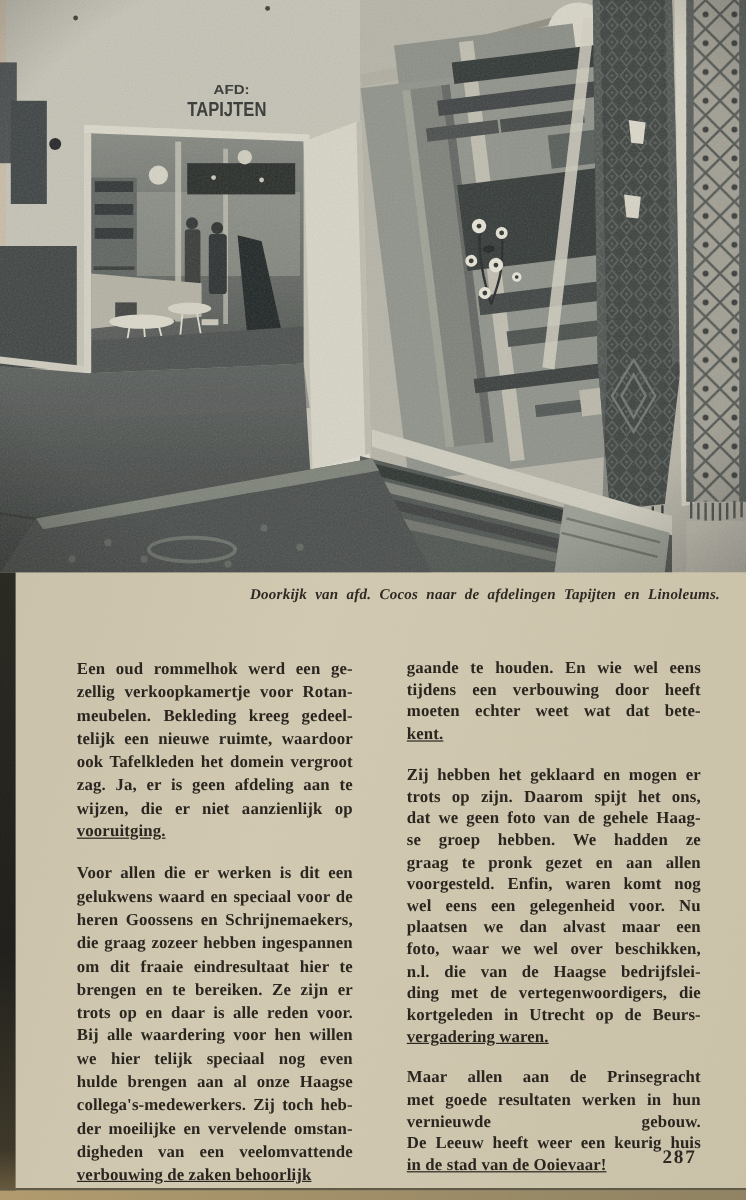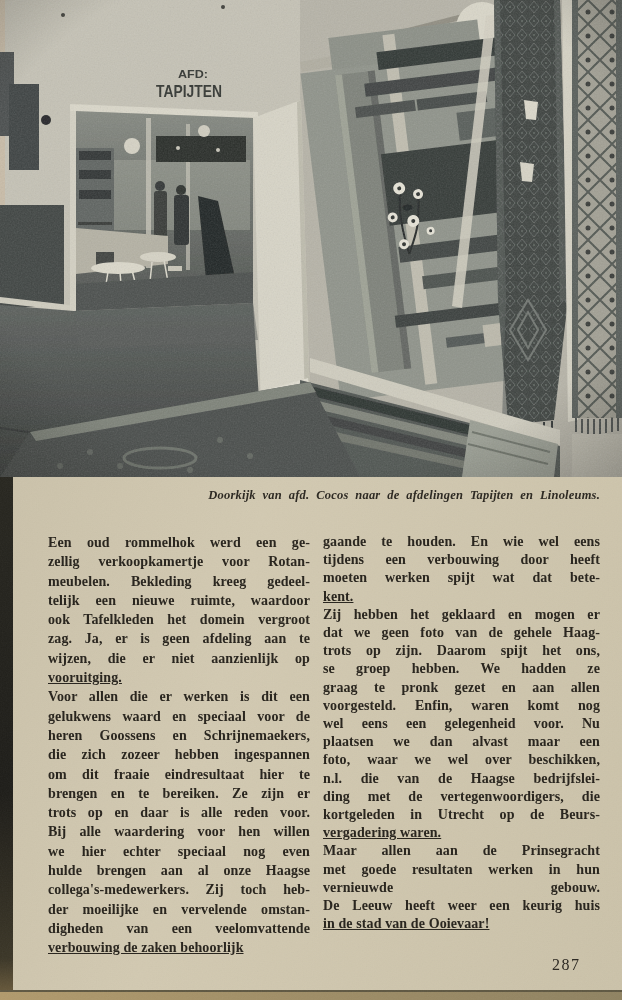--- a/index.html
+++ b/index.html
@@ -10,22 +10,22 @@
   .photo{position:absolute;left:0;top:0;width:622px;height:477px;}
   .photo svg{display:block;}
   .caption{position:absolute;left:48px;top:487px;width:552px;text-align:right;
            font-style:italic;font-weight:bold;font-size:12.5px;line-height:16px;
            word-spacing:3.5px;letter-spacing:.2px;color:#2a261f;}
   .columns{position:absolute;left:48px;top:533px;width:552px;display:flex;gap:13px;color:#26221b;}
   .col{width:262px;font-weight:bold;font-size:14px;line-height:19.3px;letter-spacing:.1px;}
   .col2{width:277px;line-height:18.2px;}
   .line{text-align:justify;text-align-last:justify;}
   .line.last{text-align-last:left;text-decoration:underline;}
-  .para{margin:0;}
-  .pagenum{position:absolute;left:552px;top:956px;font-size:16px;font-weight:normal;
+  .para{margin:16px;}
+  .pagenum{position:absolute;left:552px;top:956px;font-size:16px;font-weight:bold;
            letter-spacing:1.5px;color:#2a261f;}
   .gutter{position:absolute;left:0;top:477px;width:13px;height:523px;
           background:linear-gradient(180deg,#27261f,#1d1c18 60%,#3a3526 92%,#71603f);}
   .bottom-edge{position:absolute;left:0;bottom:0;width:622px;height:8px;
           background:linear-gradient(90deg,#b19a6c,#a08e66 45%,#8f8261);
           border-top:2px solid #5e5741;}
   .paper-grain{position:absolute;left:0;top:0;width:622px;height:1000px;pointer-events:none;}
   .signtext{font-family:"Liberation Sans",sans-serif;font-weight:bold;fill:#2f312d;}
 </style>
 </head>
@@ -243,44 +243,44 @@
           <div class="line">telijk een nieuwe ruimte, waardoor</div>
           <div class="line">ook Tafelkleden het domein vergroot</div>
           <div class="line">zag. Ja, er is geen afdeling aan te</div>
           <div class="line">wijzen, die er niet aanzienlijk op</div>
           <div class="line last">vooruitging.</div>
         </div>
         <div class="para">
           <div class="line">Voor allen die er werken is dit een</div>
           <div class="line">gelukwens waard en speciaal voor de</div>
           <div class="line">heren Goossens en Schrijnemaekers,</div>
-          <div class="line">die zich zozeer hebben ingespannen</div>
+          <div class="line">die graag zozeer hebben ingespannen</div>
           <div class="line">om dit fraaie eindresultaat hier te</div>
           <div class="line">brengen en te bereiken. Ze zijn er</div>
           <div class="line">trots op en daar is alle reden voor.</div>
           <div class="line">Bij alle waardering voor hen willen</div>
-          <div class="line">we hier echter speciaal nog even</div>
+          <div class="line">we hier telijk speciaal nog even</div>
           <div class="line">hulde brengen aan al onze Haagse</div>
           <div class="line">collega's-medewerkers. Zij toch heb-</div>
           <div class="line">der moeilijke en vervelende omstan-</div>
           <div class="line">digheden van een veelomvattende</div>
           <div class="line last">verbouwing de zaken behoorlijk</div>
         </div>
       </div>
     <div class="col col2">
         <div class="para">
           <div class="line">gaande te houden. En wie wel eens</div>
           <div class="line">tijdens een verbouwing door heeft</div>
-          <div class="line">moeten werken spijt wat dat bete-</div>
+          <div class="line">moeten echter weet wat dat bete-</div>
           <div class="line last">kent.</div>
         </div>
         <div class="para">
           <div class="line">Zij hebben het geklaard en mogen er</div>
+          <div class="line">trots op zijn. Daarom spijt het ons,</div>
           <div class="line">dat we geen foto van de gehele Haag-</div>
-          <div class="line">trots op zijn. Daarom spijt het ons,</div>
           <div class="line">se groep hebben. We hadden ze</div>
           <div class="line">graag te pronk gezet en aan allen</div>
           <div class="line">voorgesteld. Enfin, waren komt nog</div>
           <div class="line">wel eens een gelegenheid voor. Nu</div>
           <div class="line">plaatsen we dan alvast maar een</div>
           <div class="line">foto, waar we wel over beschikken,</div>
           <div class="line">n.l. die van de Haagse bedrijfslei-</div>
           <div class="line">ding met de vertegenwoordigers, die</div>
           <div class="line">kortgeleden in Utrecht op de Beurs-</div>
           <div class="line last">vergadering waren.</div>

